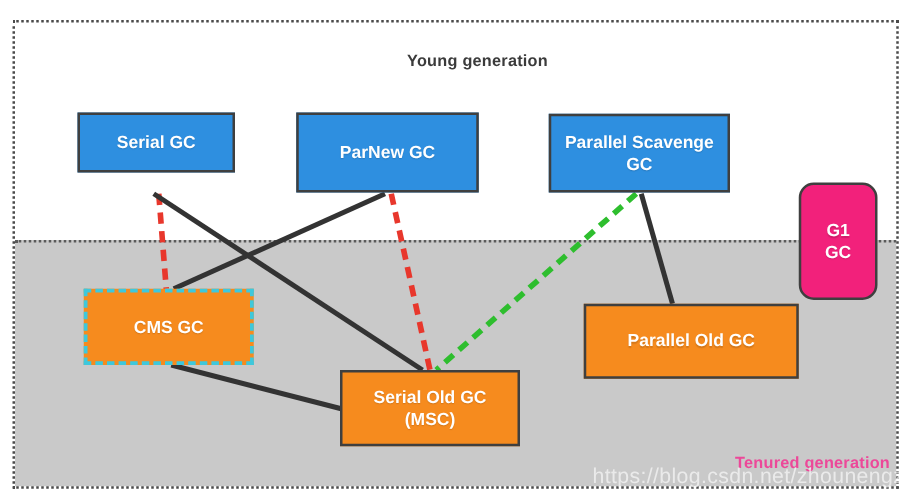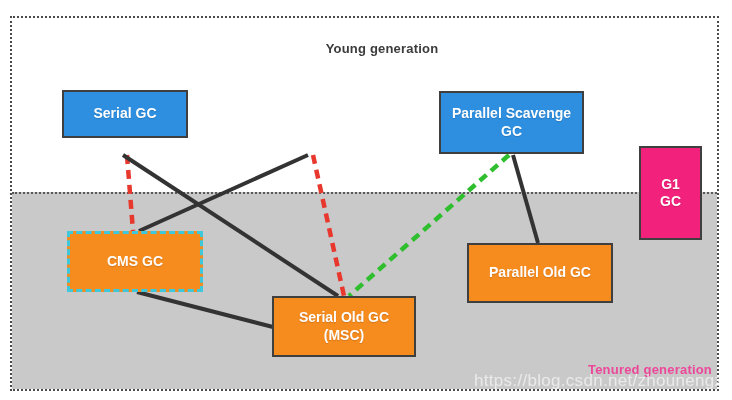--- a/index.html
+++ b/index.html
@@ -18,24 +18,24 @@
     color:#ffffff;font-weight:bold;font-size:14px;line-height:1.25;text-align:center;
     border:2px solid #3f3f3f;box-sizing:border-box;z-index:3;
     text-shadow:0 1px 1px rgba(0,0,0,0.15);
   }
   .blue{background:#2e8fe0;}
   .orange{background:#f68b1e;}
   .pink{background:#f2217b;}
   .node-serial{left:62px;top:90px;width:126px;height:48px;}
   .node-parnew{left:237px;top:90px;width:146px;height:64px;}
   .node-pscav{left:439px;top:91px;width:145px;height:63px;}
-  .node-g1{left:639px;top:146px;width:63px;height:94px;}
+  .node-g1{left:639px;top:146px;width:63px;height:94px;border-radius:12px;}
   .node-cms{left:67px;top:231px;width:136px;height:61px;border:3px dashed #3ec8dc;}
   .node-serialold{left:272px;top:296px;width:144px;height:61px;}
-  .node-parold{left:467px;top:243px;width:146px;height:60px;text-align:right;}
+  .node-parold{left:467px;top:243px;width:172px;height:60px;text-align:right;}
   .region-label{
     position:absolute;font-weight:bold;font-size:13px;color:#3b3b3b;z-index:5;
     letter-spacing:0.2px;
     margin-left:16px;
   }
   .young-label{top:41px;left:0;width:732px;text-align:center;}
   .tenured-label{top:362px;left:0;width:696px;text-align:right;color:#ec4899;}
   .diagram-border{
     position:absolute;left:10px;top:16px;width:709px;height:375px;
     border:2px dotted #4a4a4a;box-sizing:border-box;z-index:4;pointer-events:none;
@@ -59,20 +59,23 @@
       <line x1="313" y1="155" x2="344" y2="296" stroke="#e8372c" stroke-width="4.5" stroke-dasharray="9,6"></line>
       <line x1="509" y1="155" x2="349" y2="296" stroke="#2ebe2e" stroke-width="4.5" stroke-dasharray="9,6"></line>
       <line x1="513" y1="155" x2="538" y2="243" stroke="#333333" stroke-width="4"></line>
       <line x1="137" y1="292" x2="273" y2="327" stroke="#333333" stroke-width="4"></line>
     </svg>
 
   <div class="node blue node-serial">
     <span>Serial GC</span>
   </div>
 
+  <div class="node blue node-parnew">
+    <span>ParNew GC</span>
+  </div>
 
   <div class="node blue node-pscav">
     <span>Parallel Scavenge</span>
     <span>GC</span>
   </div>
 
   <div class="node pink node-g1">
     <span>G1</span>
     <span>GC</span>
   </div>

